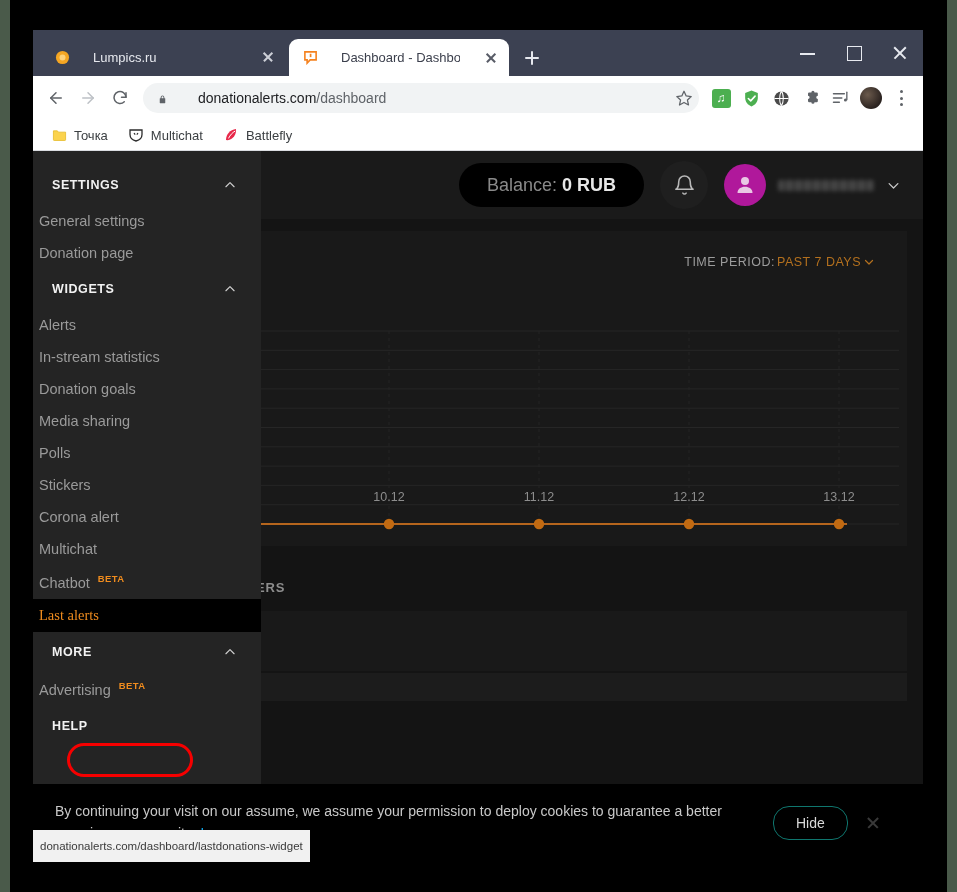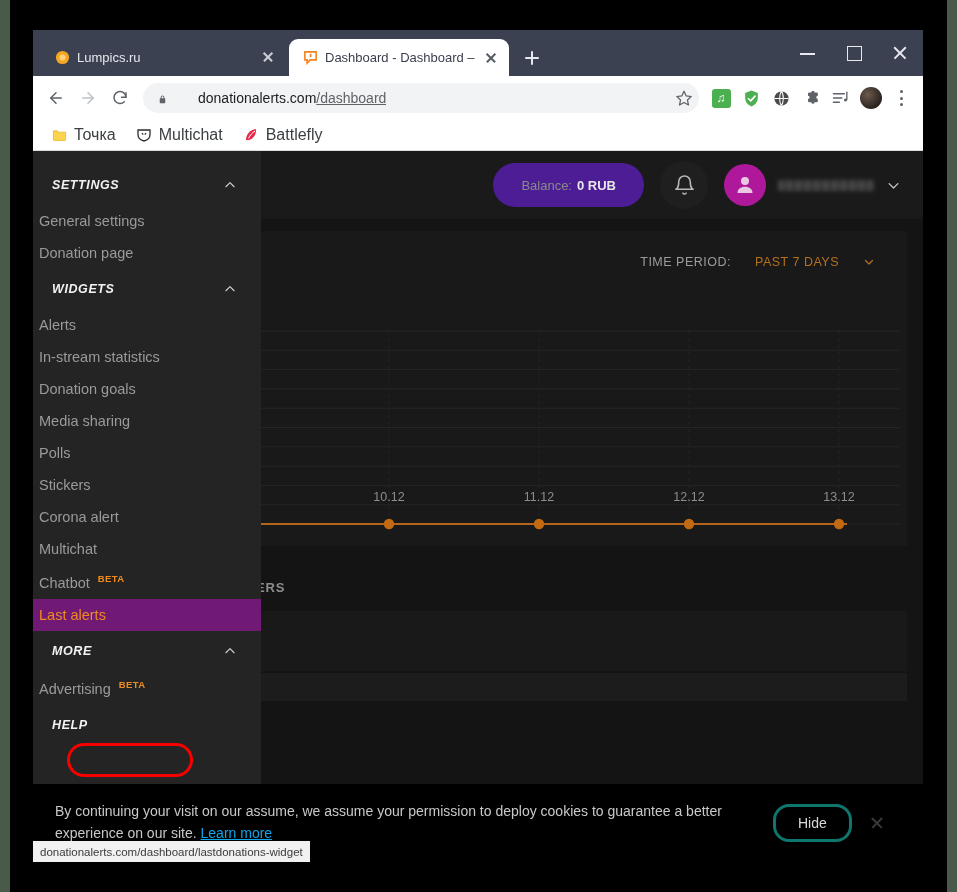--- a/index.html
+++ b/index.html
@@ -23,21 +23,21 @@
     width: 890px; height: 832px;
     background: #3c4152;
     overflow: hidden;
   }
 
   
   #tabstrip { position: relative; height: 46px; background: #3c4152; }
 
   .tab {
     position: absolute; top: 8px; height: 38px;
-    display: flex; align-items: center; gap: 7px;
+    display: flex; align-items: center; gap: 23px;
     padding: 0 10px 0 13px;
     border-radius: 9px 9px 0 0;
     font-size: 13px;
     white-space: nowrap;
     justify-content: flex-end;
   }
   .tab.inactive { left: 8px; width: 245px; color: #e6e8ee; background: transparent; }
   .tab.active   { left: 256px; width: 220px; color: #3b3f4c; background: #fff; top: 9px; height: 37px; }
 
   .tab-fav { width: 16px; height: 16px; flex: 0 0 16px; display: flex; align-items: center; justify-content: center; }
@@ -76,75 +76,75 @@
   .tb-btn { width: 30px; height: 30px; display: flex; align-items: center; justify-content: center; border-radius: 50%; flex: 0 0 auto; }
   .tb-icon { width: 18px; height: 18px; color: #5f6368; }
   .tb-icon.disabled { color: #bdc1c6; }
 
   #omnibox {
     flex: 1 1 auto; height: 30px; background: #f1f3f4; border-radius: 15px;
     display: flex; align-items: center; padding: 0 6px 0 14px; margin: 0 6px; gap: 10px; min-width: 0;
   }
   #url { font-size: 14px; color: #202124; white-space: nowrap; overflow: hidden; }
   #url .domain { color: #202124; margin-left: 20px; }
-  #url .path { color: #5f6368; text-decoration: underline; }
+  #url .path { color: #5f6368; }
   .lock { width: 11px; height: 14px; flex: 0 0 11px; color: #5f6368; }
   .star { width: 18px; height: 18px; flex: 0 0 18px; color: #5f6368; margin-left: auto; }
 
   .ext { width: 26px; height: 26px; display: flex; align-items: center; justify-content: center; flex: 0 0 auto; margin: 0 1px; }
   .ext-music { width: 19px; height: 19px; background: #4caf50; border-radius: 3px; display: flex; align-items: center; justify-content: center; color: #fff; font-size: 12px; }
   .avatar-tb { width: 22px; height: 22px; border-radius: 50%; background: radial-gradient(circle at 35% 35%, #6b5a4c, #2b2320 70%); }
   .kebab { width: 18px; height: 18px; display: flex; flex-direction: column; justify-content: space-between; align-items: center; padding: 1px 0; }
   .kebab i { width: 3px; height: 3px; border-radius: 50%; background: #5f6368; display: block; }
 
   
   #bookmarks { height: 31px; background: #fff; display: flex; align-items: center; padding: 0 10px; gap: 4px; border-bottom: 1px solid #dadce0; }
-  .bm { display: flex; align-items: center; gap: 7px; padding: 3px 8px; border-radius: 4px; font-size: 16px; color: #3c4043; white-space: nowrap; }
+  .bm { display: flex; align-items: center; gap: 7px; padding: 3px 8px; border-radius: 4px; font-size: 13px; color: #3c4043; white-space: nowrap; }
   .bm-ico { width: 16px; height: 16px; display: flex; align-items: center; justify-content: center; }
 
   
   #viewport {
     position: relative; height: 711px; background: #141414; overflow: hidden;
   }
 
   
   #sidebar {
     position: absolute; left: 0; top: 0; width: 228px; height: 633px;
     background: #242424; padding-top: 14px; overflow: hidden; z-index: 5;
   }
   .nav-group-head {
     display: flex; align-items: center; justify-content: space-between;
     padding: 13px 24px 13px 19px; color: #f2f2f2;
-    font-size: 12.5px; font-weight: bold; letter-spacing: .6px; font-style: italic;
+    font-size: 12.5px; font-weight: bold; letter-spacing: .6px;
   }
   .chev-up { width: 14px; height: 14px; color: #cfcfcf; }
   .nav-item {
     display: block; padding: 8px 6px; color: #9a9a9a; font-size: 14.5px; position: relative;
   }
   .nav-item .beta {
     color: #f08c1e; font-size: 9.5px; font-weight: bold; vertical-align: super; margin-left: 8px; letter-spacing: .4px;
   }
-  .nav-item.active { color: #f08c1e; background: #701a75; }
+  .nav-item.active { color: #f08c1e; background: #000000; font-family: Liberation Serif, serif; }
 
   
   #annotation {
     position: absolute; left: 34px; top: 592px; width: 126px; height: 34px;
     border: 3.5px solid #f60000; border-radius: 17px; z-index: 9; pointer-events: none;
   }
 
   
   #content { position: absolute; left: 0; top: 0; right: 0; bottom: 0; }
 
   #appheader {
     position: absolute; left: 0; right: 0; top: 0; height: 68px; background: #1a1a1a;
     display: flex; align-items: center; justify-content: flex-end; padding-right: 22px; gap: 16px;
   }
   #balance {
-    height: 44px; background: #4c1d95; border-radius: 22px; display: flex; align-items: center;
-    padding: 0 28px; font-size: 13px; color: #8a8a8a;
+    height: 44px; background: #000000; border-radius: 22px; display: flex; align-items: center;
+    padding: 0 28px; font-size: 18px; color: #8a8a8a;
   }
   #balance b { color: #e8e8e8; margin-left: 5px; font-weight: bold; }
   #bell {
     width: 48px; height: 48px; border-radius: 50%; background: #1f1f1f;
     display: flex; align-items: center; justify-content: center; color: #b9b9b9;
   }
   #user { display: flex; align-items: center; gap: 12px; }
   #avatar {
     width: 42px; height: 42px; border-radius: 50%; background: #b0189b;
     display: flex; align-items: center; justify-content: center; color: #e9c8e4;
@@ -155,21 +155,21 @@
     filter: blur(2.2px); opacity: .9;
   }
   .chev-down-sm { width: 15px; height: 15px; color: #c9c9c9; }
 
   
   #chartcard {
     position: absolute; left: 0; right: 16px; top: 80px; height: 315px; background: #191919;
   }
   #period {
     position: absolute; right: 32px; top: 24px; font-size: 12.5px; letter-spacing: .5px;
-    display: flex; align-items: center; gap: 24px; color: #9c9c9c;
+    display: flex; align-items: center; gap: 2px; color: #9c9c9c;
   }
   #period .val { color: #b3701e; }
   #period .chev { width: 12px; height: 12px; color: #b3701e; }
 
   #plot { position: absolute; left: 0; right: 0; top: 88px; height: 220px; }
   #plot svg { display: block; width: 100%; height: 100%; }
 
   .xlabel { fill: #8d8d8d; font-size: 12.5px; font-family: "Liberation Sans", sans-serif; }
 
   
@@ -182,33 +182,33 @@
   #lowercard2 { position: absolute; left: 0; right: 16px; top: 522px; height: 28px; background: #1c1c1c; }
 
   
   #cookie {
     position: absolute; left: 0; right: 0; bottom: 0; height: 78px; background: #000;
     display: flex; align-items: center; padding: 0 28px 0 22px; gap: 18px;
   }
   #cookie-text { flex: 1 1 auto; color: #c9c9c9; font-size: 14px; line-height: 1.55; max-width: 700px; }
   #cookie-text a { color: #0ea5e9; text-decoration: underline; }
   #hide-btn {
-    flex: 0 0 auto; padding: 8px 22px; border: 3px solid #0f766e; border-radius: 16px;
+    flex: 0 0 auto; padding: 8px 22px; border: 1px solid #0f766e; border-radius: 16px;
     color: #d9d9d9; font-size: 14px; background: transparent;
   }
   #cookie-close { flex: 0 0 auto; width: 14px; height: 14px; position: relative; color: #3a3a3a; }
   #cookie-close::before, #cookie-close::after {
     content: ""; position: absolute; left: 0; top: 6px; width: 14px; height: 1.5px; background: currentColor;
   }
   #cookie-close::before { transform: rotate(45deg); }
   #cookie-close::after  { transform: rotate(-45deg); }
 
   
   #statusbar {
-    position: absolute; left: 0; bottom: 0; height: 21px;
+    position: absolute; left: 0; bottom: 0; height: 32px;
     background: #f1f1f1; color: #3b3b3b; font-size: 11.5px;
     display: flex; align-items: center; padding: 0 7px; z-index: 30; white-space: nowrap;
   }
 </style>
 </head>
 <body>
 
 <div id="desktop">
   <div class="edge-strip left"></div>
   <div class="edge-strip right"></div>

